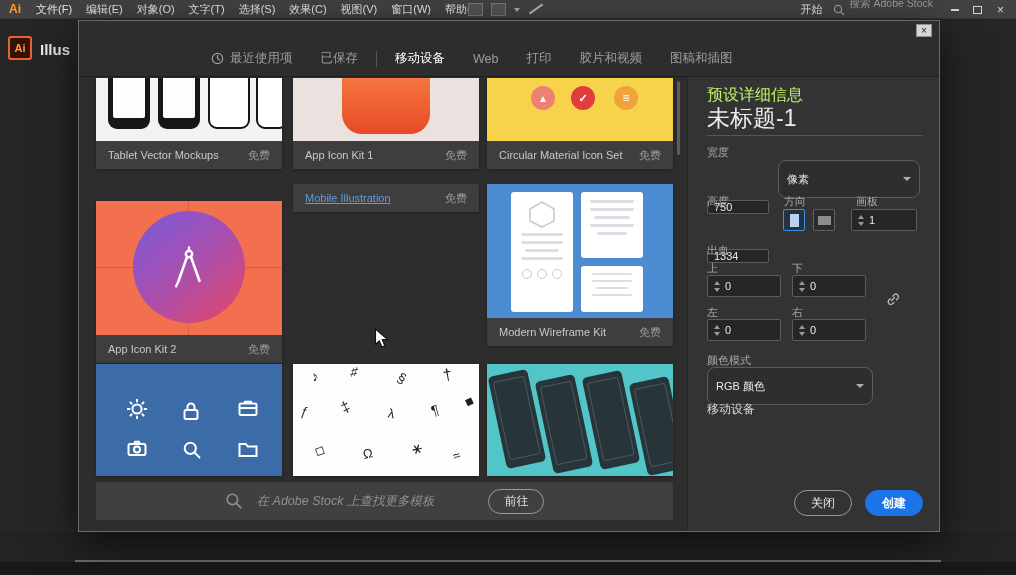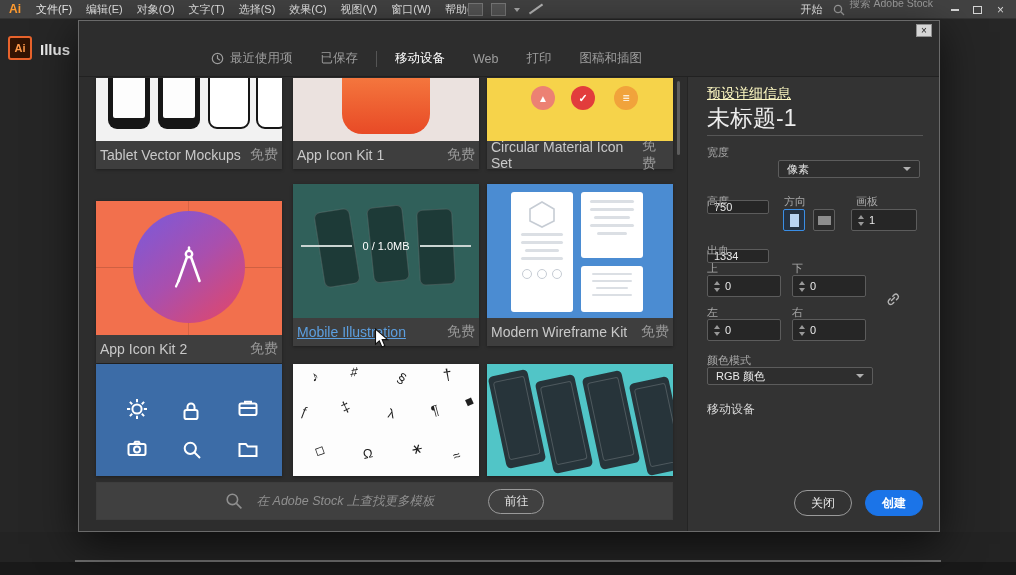--- a/index.html
+++ b/index.html
@@ -36,21 +36,21 @@
   .dlg-title { position:absolute; left:0; top:0; right:0; height:20px; background:#3b3b3b; border-bottom:1px solid #262626; display:flex; align-items:center; padding-left:11px; font-size:11px; color:#d8d8d8; }
   .dlg-close { position:absolute; right:7px; top:3px; width:16px; height:13px; background:#d6d6d6; border:1px solid #909090; color:#222; font-size:10px; line-height:11px; text-align:center; cursor:pointer; }
   .tabs { position:absolute; left:0; right:0; top:20px; height:36px; background:#2d2d2d; border-bottom:1px solid #212121; display:flex; align-items:center; padding-left:118px; }
   .tab { display:flex; align-items:center; gap:6px; padding:0 14px; font-size:12.5px; color:#9d9d9d; cursor:pointer; height:100%; white-space:nowrap; }
   .tab.active { color:#ffffff; }
   .tab-divider { width:1px; height:16px; background:#555; margin:0 4px; }
 
   
   .tile { position:absolute; width:186px; box-shadow:0 1px 3px rgba(0,0,0,.35); cursor:pointer; }
   .tile-img { position:relative; overflow:hidden; width:100%; }
-  .tile-label { height:28px; background:#3e3e3e; display:flex; align-items:center; justify-content:space-between; padding:0 4px; font-size:14px; }
+  .tile-label { height:28px; background:#3e3e3e; display:flex; align-items:center; justify-content:space-between; padding:0 12px; font-size:11px; }
   .tl-name { color:#c9c9c9; }
   .tl-name.link { color:#5c9fe0; text-decoration:underline; cursor:pointer; }
   .tl-price { color:#979797; }
   .scroll-thumb { position:absolute; left:598px; top:60px; width:3px; height:74px; background:#5d5d5d; border-radius:2px; cursor:pointer; }
 
   .t1 { background:#f2f2f2; height:63px; }
   .t1 .tb { position:absolute; top:-46px; height:97px; border-radius:9px; }
   .t1 .solid { background:#161616; }
   .t1 .scr { position:absolute; left:5px; right:5px; top:6px; bottom:11px; background:#fdfdfd; border-radius:2px; }
   .t1 .line { background:#fff; border:2px solid #161616; }
@@ -112,26 +112,26 @@
   .t9 .tab9::after { content:""; position:absolute; left:4px; right:4px; top:6px; bottom:8px; border:1px solid rgba(255,255,255,.18); border-radius:3px; }
   .t9 .q1{left:10px;top:8px;} .t9 .q2{left:57px;top:13px;} .t9 .q3{left:104px;top:9px;} .t9 .q4{left:151px;top:15px;}
 
   
   .stockbar { position:absolute; left:17px; top:461px; width:577px; height:38px; background:#404040; border:1px solid #3d3d3d; display:flex; align-items:center; justify-content:center; gap:14px; }
   .sb-text { font-style:italic; color:#8f8f8f; font-size:12.5px; }
   .sb-go { border:1px solid #9a9a9a; border-radius:13px; padding:3px 15px; color:#e3e3e3; font-size:12px; cursor:pointer; background:transparent; font-family:inherit; margin-left:40px; }
 
   
   .panel { position:absolute; left:608px; top:56px; right:0; bottom:0; background:#333333; border-left:1px solid #242424; }
-  .p-header { position:absolute; left:19px; top:8px; font-size:14px; color:#fef9c3;text-decoration:underline; }
+  .p-header { position:absolute; left:19px; top:8px; font-size:16px; color:#bef264; }
   .doc-name { position:absolute; left:19px; top:26px; font-size:23px; color:#ededed; }
   .panel-sep { position:absolute; left:19px; right:16px; top:58px; height:1px; background:#565656; }
   .plabel { position:absolute; font-size:11px; color:#a8a8a8; white-space:nowrap; }
   .tinput { position:absolute; height:14px; background:#262626; border:1px solid #5c5c5c; border-radius:2px; color:#e9e9e9; font-size:11px; padding:0 6px; font-family:inherit; outline:none;margin-top:40px; }
-  .select { position:absolute; height:18px; background:#2e2e2e; border:1px solid #5c5c5c; border-radius:2px; display:flex; align-items:center; justify-content:space-between; padding:0 8px; color:#e9e9e9; font-size:11px; cursor:pointer;gap:46px; }
+  .select { position:absolute; height:38px; background:#2e2e2e; border:1px solid #5c5c5c; border-radius:8px; display:flex; align-items:center; justify-content:space-between; padding:0 8px; color:#e9e9e9; font-size:11px; cursor:pointer;gap:46px; }
   .chev { width:0; height:0; border-left:4px solid transparent; border-right:4px solid transparent; border-top:4.5px solid #b0b0b0; }
   .stepper { position:absolute; height:22px; background:#262626; border:1px solid #5c5c5c; border-radius:2px; display:flex; align-items:center; }
   .st-arrows { display:flex; flex-direction:column; gap:3px; padding:0 5px 0 6px; cursor:pointer; }
   .st-up { width:0; height:0; border-left:3.5px solid transparent; border-right:3.5px solid transparent; border-bottom:4px solid #999; }
   .st-dn { width:0; height:0; border-left:3.5px solid transparent; border-right:3.5px solid transparent; border-top:4px solid #999; }
   .st-val { color:#e8e8e8; font-size:11px; }
   .orient { position:absolute; width:22px; height:22px; border:1px solid #5f5f5f; border-radius:2px; background:#2b2b2b; display:flex; align-items:center; justify-content:center; cursor:pointer; }
   .orient.active { border-color:#3a8ee6; background:#253242; }
   .o-port { width:9px; height:13px; background:#b9d4f2; }
   .o-land { width:13px; height:9px; background:#8d8d8d; }
@@ -211,20 +211,23 @@
       <div class="tab active">
           <span>移动设备</span>
         </div>
       <div class="tab">
           <span>Web</span>
         </div>
       <div class="tab">
           <span>打印</span>
         </div>
       <div class="tab">
+          <span>胶片和视频</span>
+        </div>
+      <div class="tab">
           <span>图稿和插图</span>
         </div>
     </div>
 
     <div class="tile" style="left:17px; top:57px;">
       <div class="tile-img t1">
         <div class="tb solid" style="left:12px; width:42px;">
             <div class="scr"></div>
           </div>
         <div class="tb solid" style="left:62px; width:42px;">
@@ -273,28 +276,20 @@
           </svg>
         </div>
       </div>
       <div class="tile-label">
         <span class="tl-name">App Icon Kit 2</span>
         <span class="tl-price">免费</span>
       </div>
     </div>
 
     <div class="tile" style="left:214px; top:163px;">
-      <div class="tile-img t5">
-        <div class="ph p1"></div>
-        <div class="ph p2"></div>
-        <div class="ph p3"></div>
-        <div class="prog">
-          <span class="prog-text">0 / 1.0MB</span>
-        </div>
-      </div>
       <div class="tile-label">
         <span class="tl-name link">Mobile Illustration</span>
         <span class="tl-price">免费</span>
       </div>
     </div>
 
     <div class="tile" style="left:408px; top:163px;">
       <div class="tile-img t6">
         <div class="card c1">
           <svg class="hex" width="30" height="28" viewBox="0 0 30 28">

